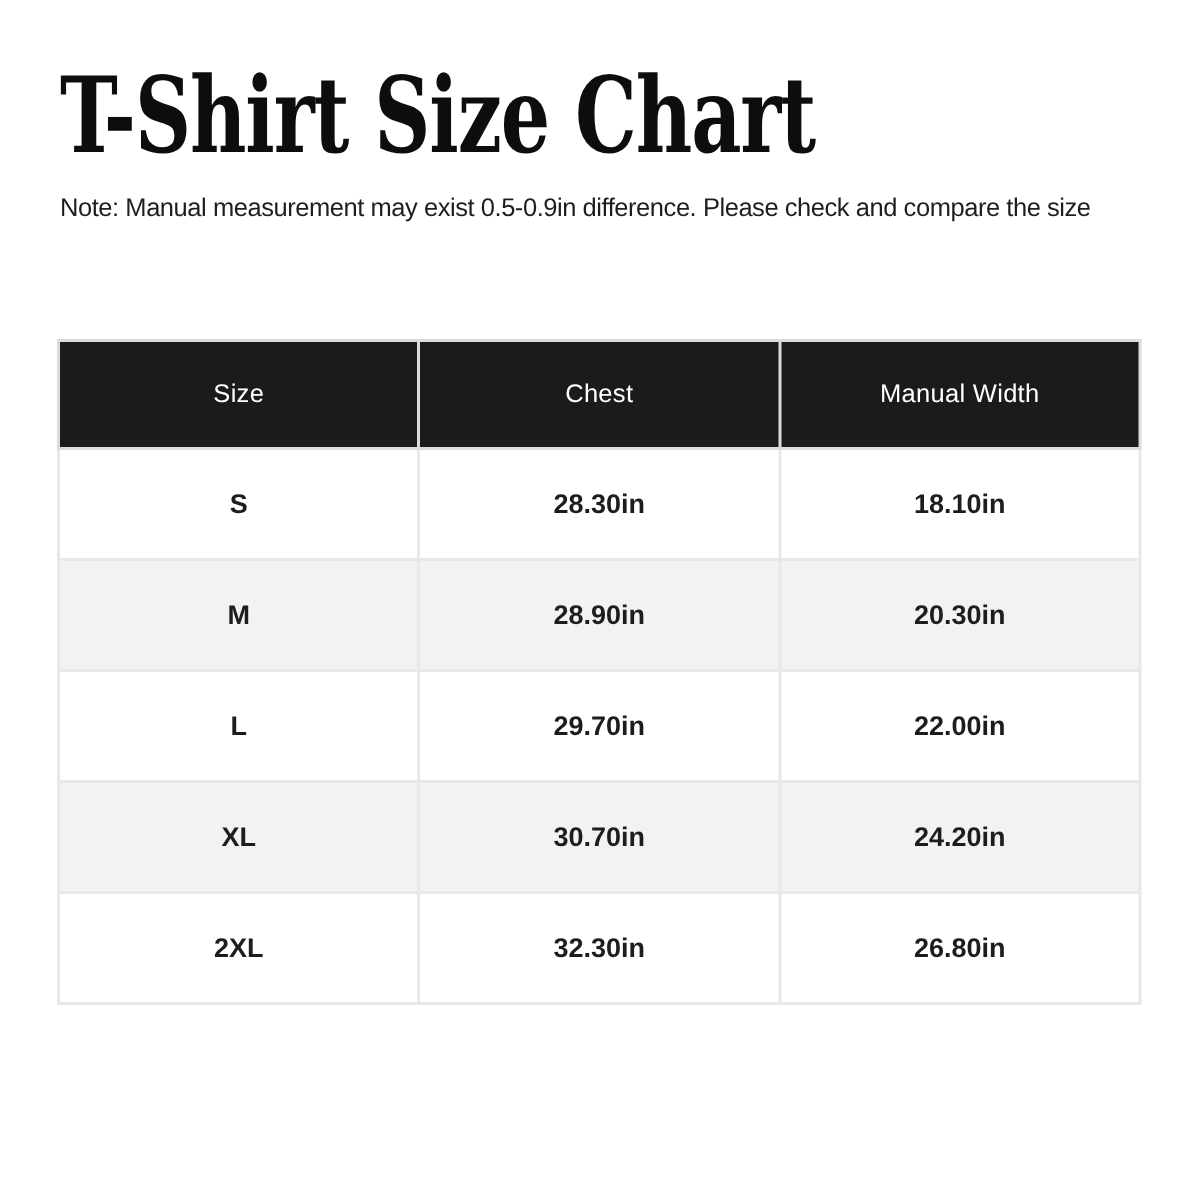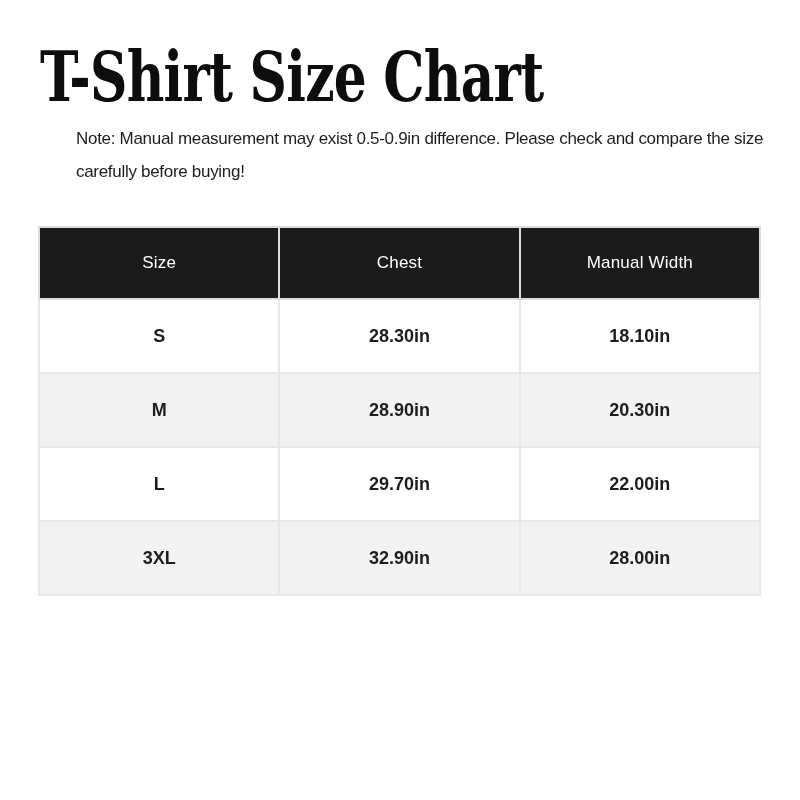--- a/index.html
+++ b/index.html
@@ -35,21 +35,20 @@
   }
   .note {
     position: absolute;
     left: 40px;
     top: 122px;
     font-size: 17px;
     line-height: 33px;
     letter-spacing: -0.3px;
     color: #1e1e1e;
     white-space: nowrap;
-    margin-left: 36px;
   }
   .size-table {
     position: absolute;
     left: 38px;
     top: 226px;
     width: 723px;
     border-collapse: collapse;
     table-layout: fixed;
     text-align: center;
   }
@@ -77,21 +76,20 @@
 </style>
 </head>
 <body>
 
 <div class="page">
 
   <h1 class="title"><span class="squeeze">T-Shirt Size Chart</span></h1>
 
   <div class="note">
     <div>Note: Manual measurement may exist 0.5-0.9in difference. Please check and compare the size</div>
-    <div>carefully before buying!</div>
   </div>
 
   <table class="size-table">
     <thead>
       <tr>
         <th>Size</th>
         <th>Chest</th>
         <th>Manual Width</th>
       </tr>
     </thead>
@@ -105,20 +103,25 @@
         <td>M</td>
         <td>28.90in</td>
         <td>20.30in</td>
       </tr>
       <tr>
         <td>L</td>
         <td>29.70in</td>
         <td>22.00in</td>
       </tr>
       <tr class="alt">
-        <td>3XL</td>
-        <td>32.90in</td>
-        <td>28.00in</td>
+        <td>XL</td>
+        <td>30.70in</td>
+        <td>24.20in</td>
+      </tr>
+      <tr>
+        <td>2XL</td>
+        <td>32.30in</td>
+        <td>26.80in</td>
       </tr>
     </tbody>
   </table>
 
 </div>
 
 </body></html>

